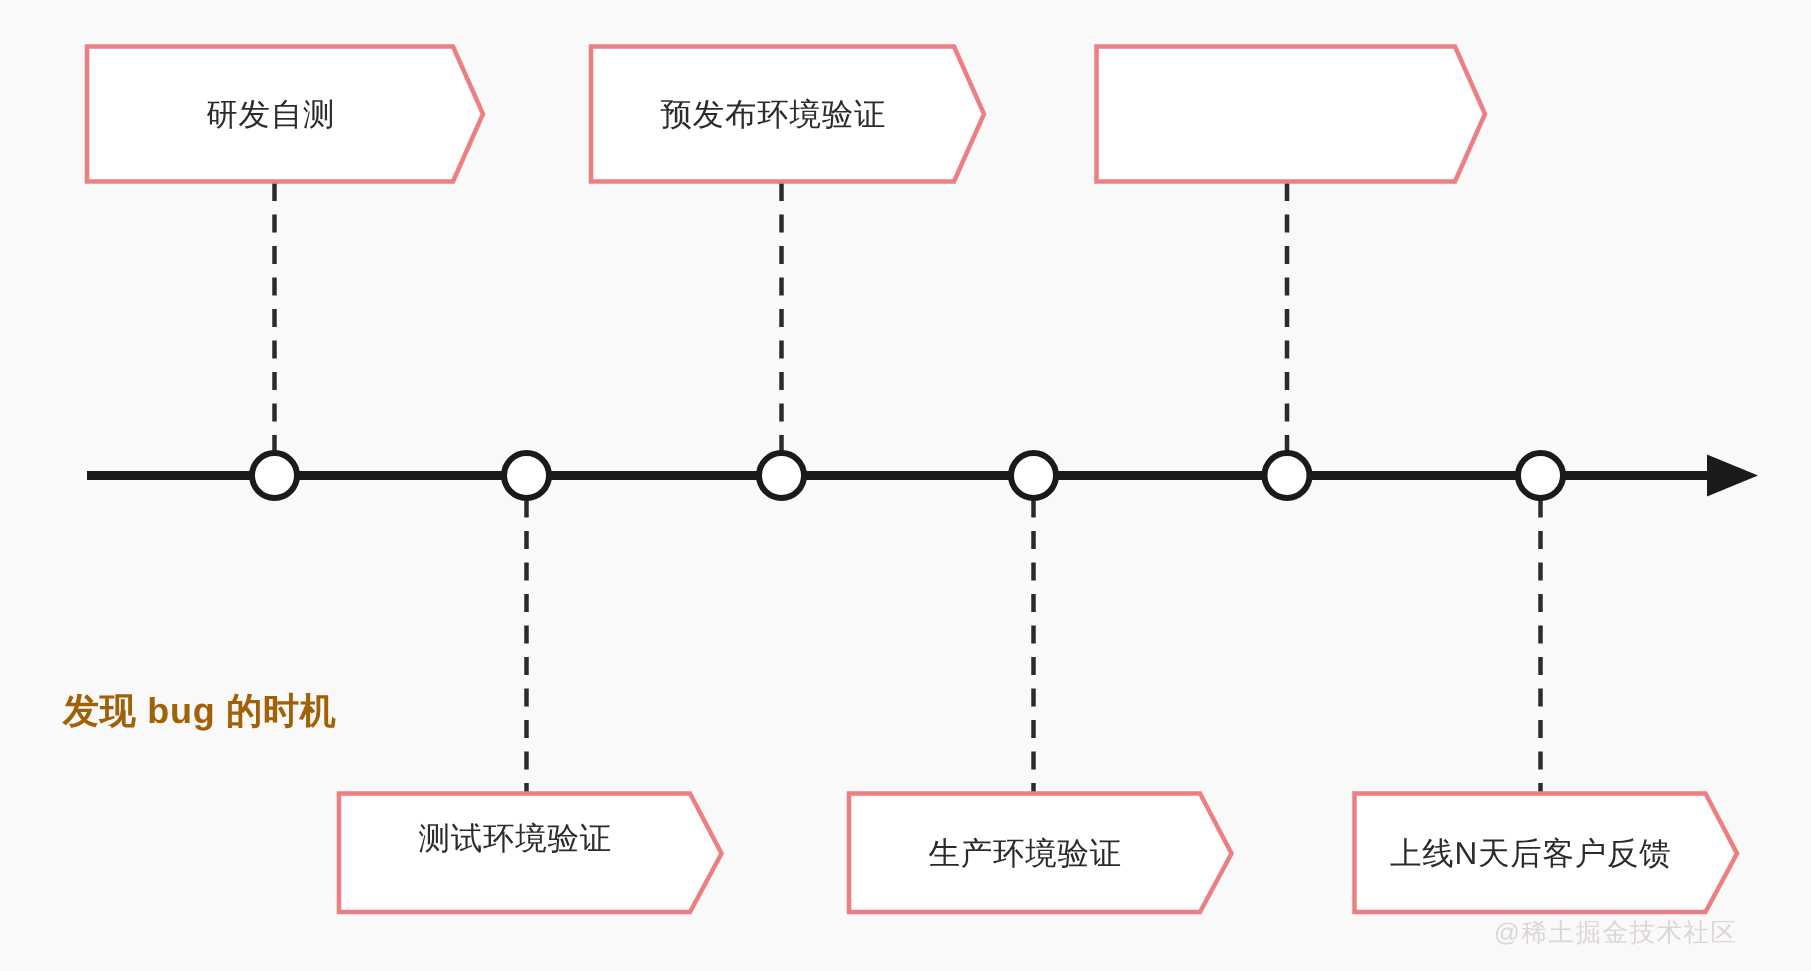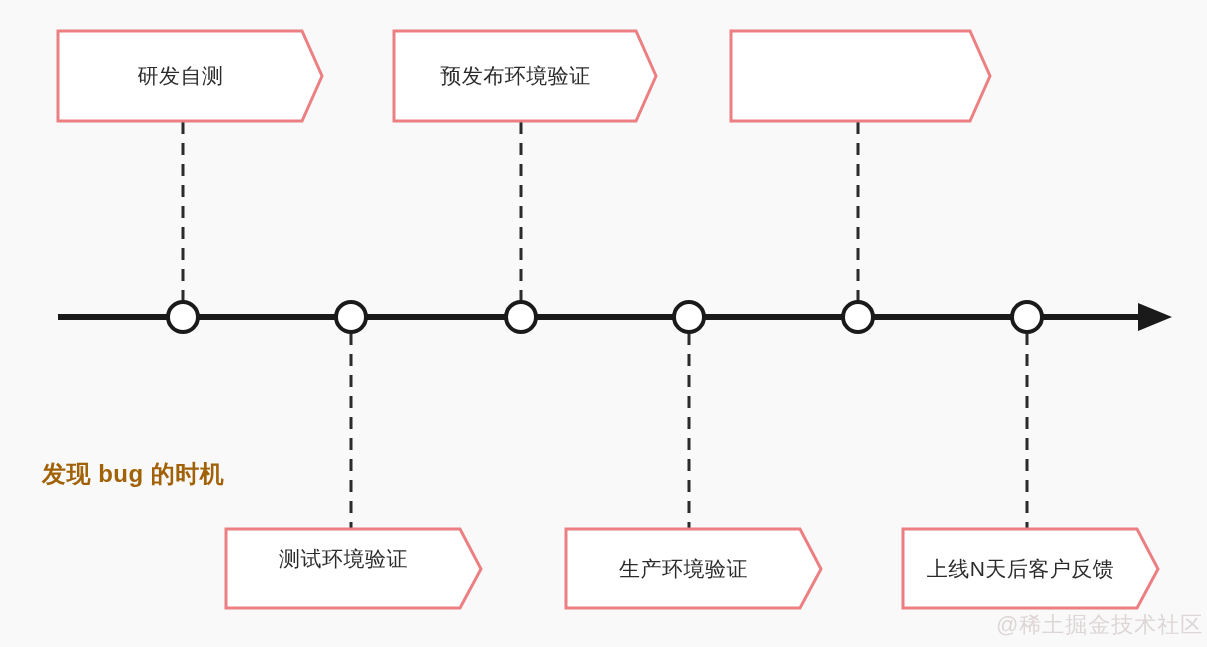--- a/index.html
+++ b/index.html
@@ -42,21 +42,21 @@
     position: absolute;
     color: #a16207;
     font-size: 24px;
     letter-spacing: 0.5px;
     white-space: nowrap;
     font-weight: bold;
   }
   .watermark {
     position: absolute;
     color: #d9d0d0;
-    font-size: 22px;
+    font-size: 17px;
     letter-spacing: 1px;
     white-space: nowrap;
     opacity: 0.85;
   }
 </style>
 </head>
 <body>
 
 <div id="canvas">
 

